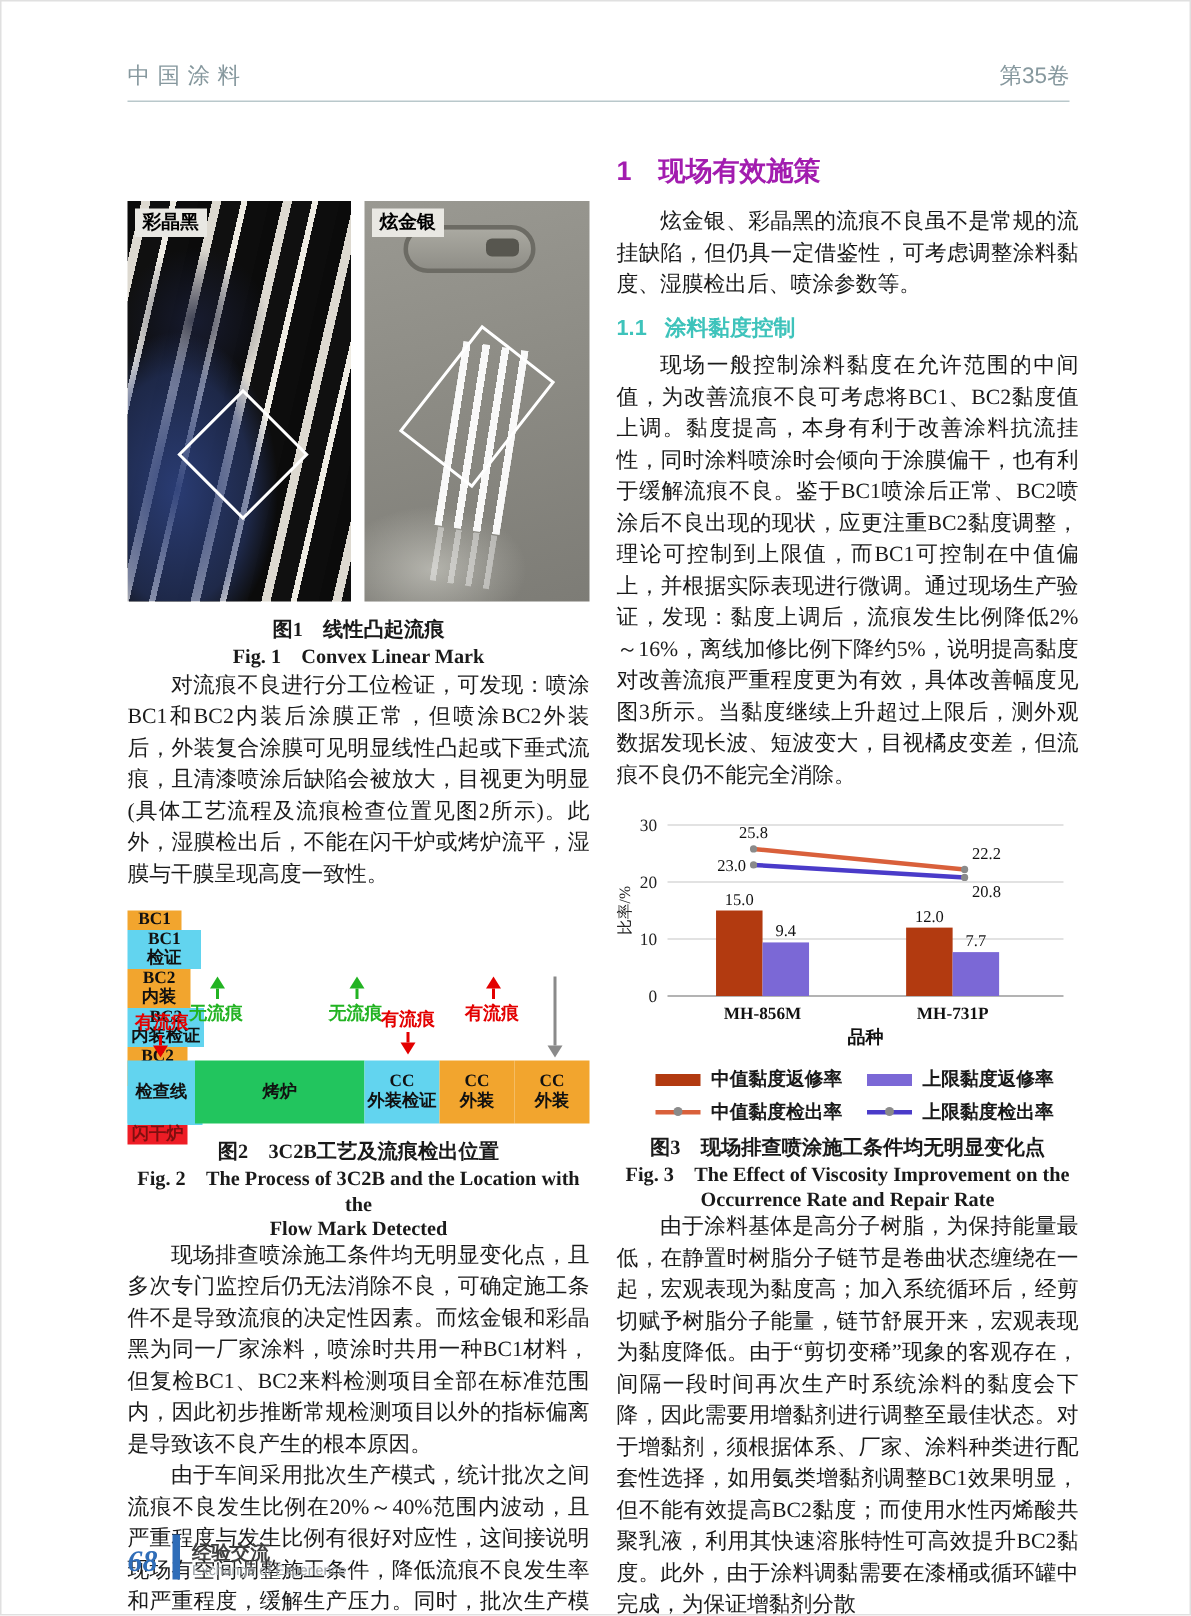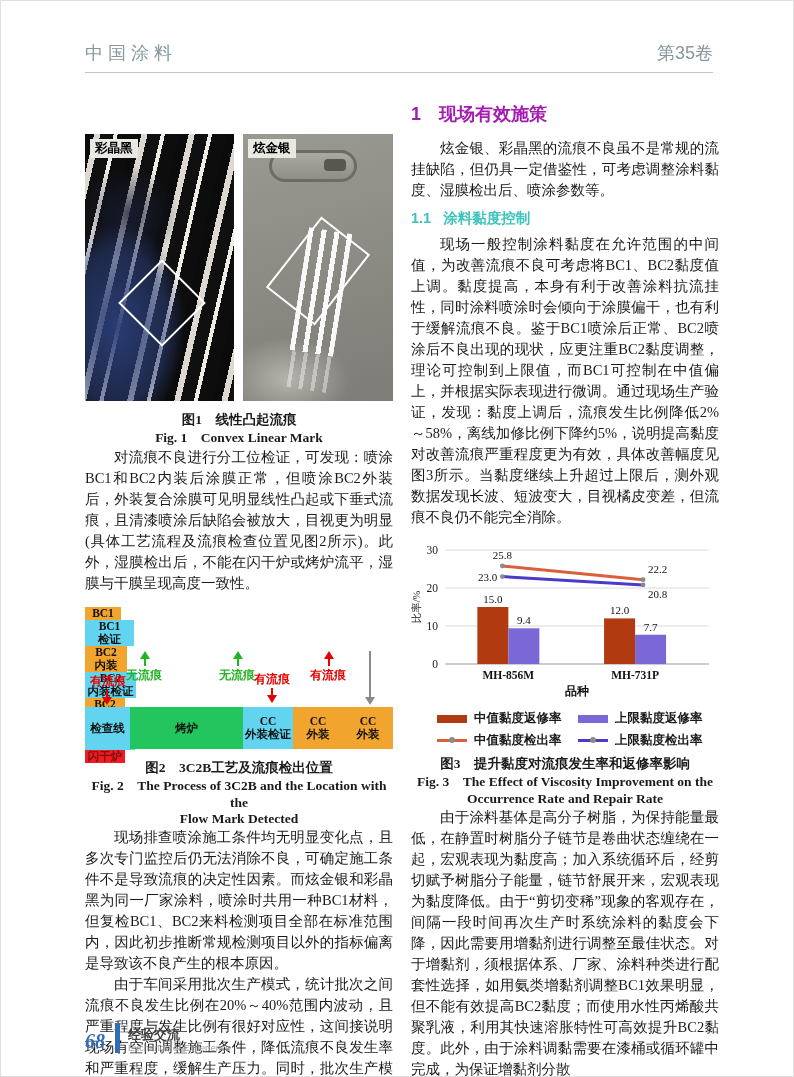--- a/index.html
+++ b/index.html
@@ -2,21 +2,21 @@
 <html><head>
 <meta charset="utf-8">
 <style>
   html,body{margin:0;padding:0;background:#f2f2f2;}
   .page{position:relative;width:794px;height:1077px;margin:0 auto;background:#fff;
         border:1px solid #e0e0e0;box-sizing:border-box;overflow:hidden;
         font-family:"Liberation Serif","DejaVu Serif",serif;color:#1a1a1a;}
   
   .hdr{position:absolute;left:84px;right:80px;top:40px;display:flex;justify-content:space-between;
        align-items:flex-start;padding-bottom:7px;border-bottom:1px solid #b9c8cb;
-       color:#86989e;font-size:18px;font-family:"Liberation Sans","DejaVu Sans",sans-serif;}
+       color:#86989e;font-size:15px;font-family:"Liberation Sans","DejaVu Sans",sans-serif;}
   .hdr .journal{letter-spacing:5px;}
   
   .col{position:absolute;top:85px;width:308px;}
   .col-left{left:84px;margin-top:48px;}
   .col-right{left:410px;}
   p.body{font-size:14.5px;line-height:21px;text-align:justify;margin:0 0 0 0;text-indent:2em;}
   p.body.noindent{text-indent:0;}
   
   .fig1{display:flex;gap:9px;}
   .photo{position:relative;height:267px;overflow:hidden;}
@@ -177,21 +177,21 @@
     <div class="sec1">
       <span class="num">1</span><span>现场有效施策</span>
     </div>
 
     <p class="body">炫金银、彩晶黑的流痕不良虽不是常规的流挂缺陷，但仍具一定借鉴性，可考虑调整涂料黏度、湿膜检出后、喷涂参数等。</p>
 
     <div class="sec2">
       <span class="num">1.1</span><span>涂料黏度控制</span>
     </div>
 
-    <p class="body">现场一般控制涂料黏度在允许范围的中间值，为改善流痕不良可考虑将BC1、BC2黏度值上调。黏度提高，本身有利于改善涂料抗流挂性，同时涂料喷涂时会倾向于涂膜偏干，也有利于缓解流痕不良。鉴于BC1喷涂后正常、BC2喷涂后不良出现的现状，应更注重BC2黏度调整，理论可控制到上限值，而BC1可控制在中值偏上，并根据实际表现进行微调。通过现场生产验证，发现：黏度上调后，流痕发生比例降低2%～58%，离线加修比例下降约5%，说明提高黏度对改善流痕严重程度更为有效，具体改善幅度见图3所示。当黏度继续上升超过上限后，测外观数据发现长波、短波变大，目视橘皮变差，但流痕不良仍不能完全消除。</p>
+    <p class="body">现场一般控制涂料黏度在允许范围的中间值，为改善流痕不良可考虑将BC1、BC2黏度值上调。黏度提高，本身有利于改善涂料抗流挂性，同时涂料喷涂时会倾向于涂膜偏干，也有利于缓解流痕不良。鉴于BC1喷涂后正常、BC2喷涂后不良出现的现状，应更注重BC2黏度调整，理论可控制到上限值，而BC1可控制在中值偏上，并根据实际表现进行微调。通过现场生产验证，发现：黏度上调后，流痕发生比例降低2%～16%，离线加修比例下降约5%，说明提高黏度对改善流痕严重程度更为有效，具体改善幅度见图3所示。当黏度继续上升超过上限后，测外观数据发现长波、短波变大，目视橘皮变差，但流痕不良仍不能完全消除。</p>
 
     <div class="chart-wrap">
       <svg id="chart-svg" width="308" height="168">
           <line x1="34" y1="128" x2="298" y2="128" stroke="#9a9a9a" stroke-width="1"></line>
           <text x="27" y="132" text-anchor="end" font-size="11.5" fill="#222">0</text>
           <line x1="34" y1="90" x2="298" y2="90" stroke="#d9d9d9" stroke-width="1"></line>
           <text x="27" y="94" text-anchor="end" font-size="11.5" fill="#222">10</text>
           <line x1="34" y1="52" x2="298" y2="52" stroke="#d9d9d9" stroke-width="1"></line>
           <text x="27" y="56" text-anchor="end" font-size="11.5" fill="#222">20</text>
           <line x1="34" y1="14" x2="298" y2="14" stroke="#d9d9d9" stroke-width="1"></line>
@@ -236,21 +236,21 @@
         </div>
         <div class="legend-item">
           <span class="sw-line" style="background: rgb(74, 59, 201);">
               <span class="dot"></span>
             </span>
           <span>上限黏度检出率</span>
         </div>
       </div>
     </div>
 
-    <div class="cap-cn mt6">图3　提升黏度对流痕发生率和返修率影响</div>
+    <div class="cap-cn mt6">图3　现场排查喷涂施工条件均无明显变化点</div>
     <div class="cap-en">Fig. 3　The Effect of Viscosity Improvement on the</div>
     <div class="cap-en">Occurrence Rate and Repair Rate</div>
 
     <p class="body mt10">由于涂料基体是高分子树脂，为保持能量最低，在静置时树脂分子链节是卷曲状态缠绕在一起，宏观表现为黏度高；加入系统循环后，经剪切赋予树脂分子能量，链节舒展开来，宏观表现为黏度降低。由于“剪切变稀”现象的客观存在，间隔一段时间再次生产时系统涂料的黏度会下降，因此需要用增黏剂进行调整至最佳状态。对于增黏剂，须根据体系、厂家、涂料种类进行配套性选择，如用氨类增黏剂调整BC1效果明显，但不能有效提高BC2黏度；而使用水性丙烯酸共聚乳液，利用其快速溶胀特性可高效提升BC2黏度。此外，由于涂料调黏需要在漆桶或循环罐中完成，为保证增黏剂分散</p>
   </div>
 
   <div class="ftr">
     <span class="pageno">68</span>
     <span class="bar"></span>
     <span>

